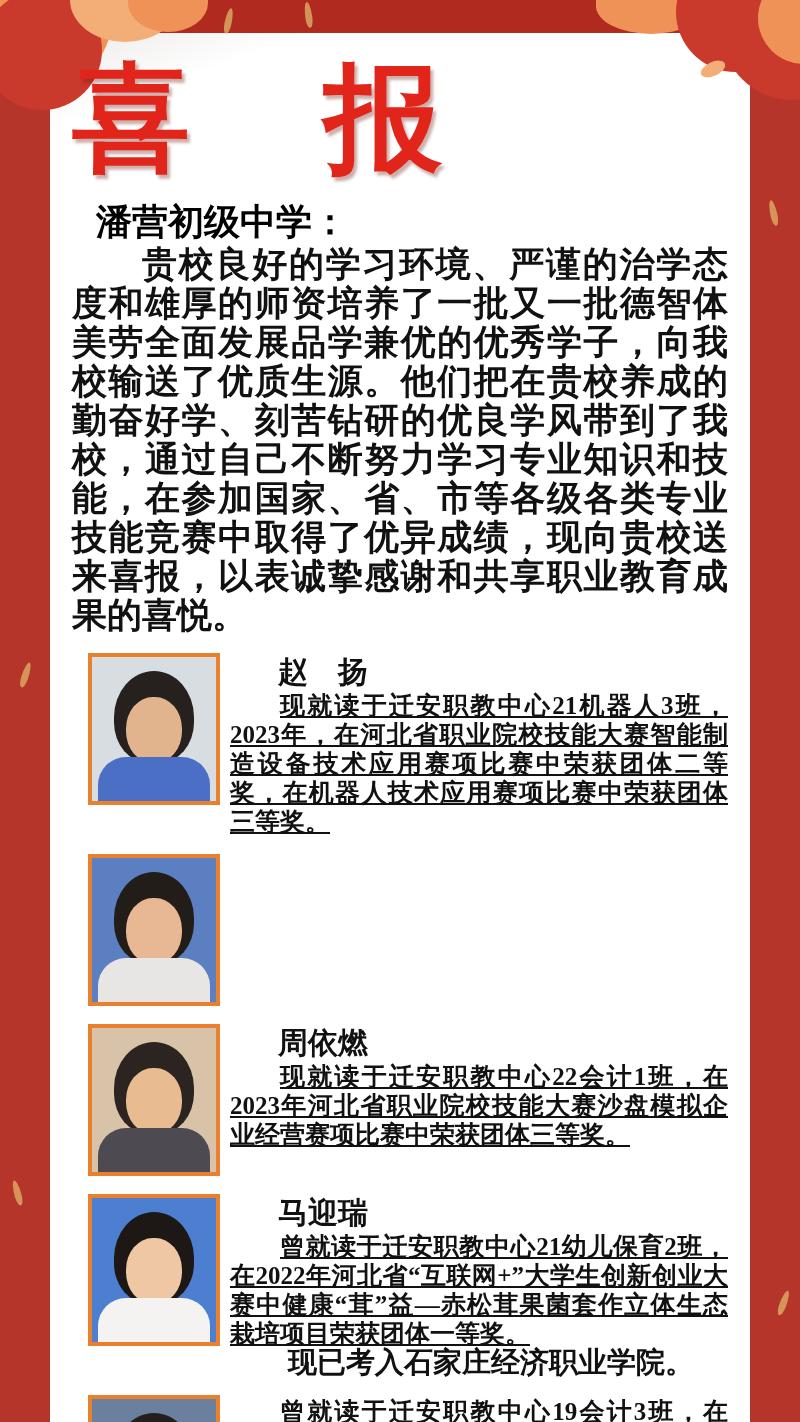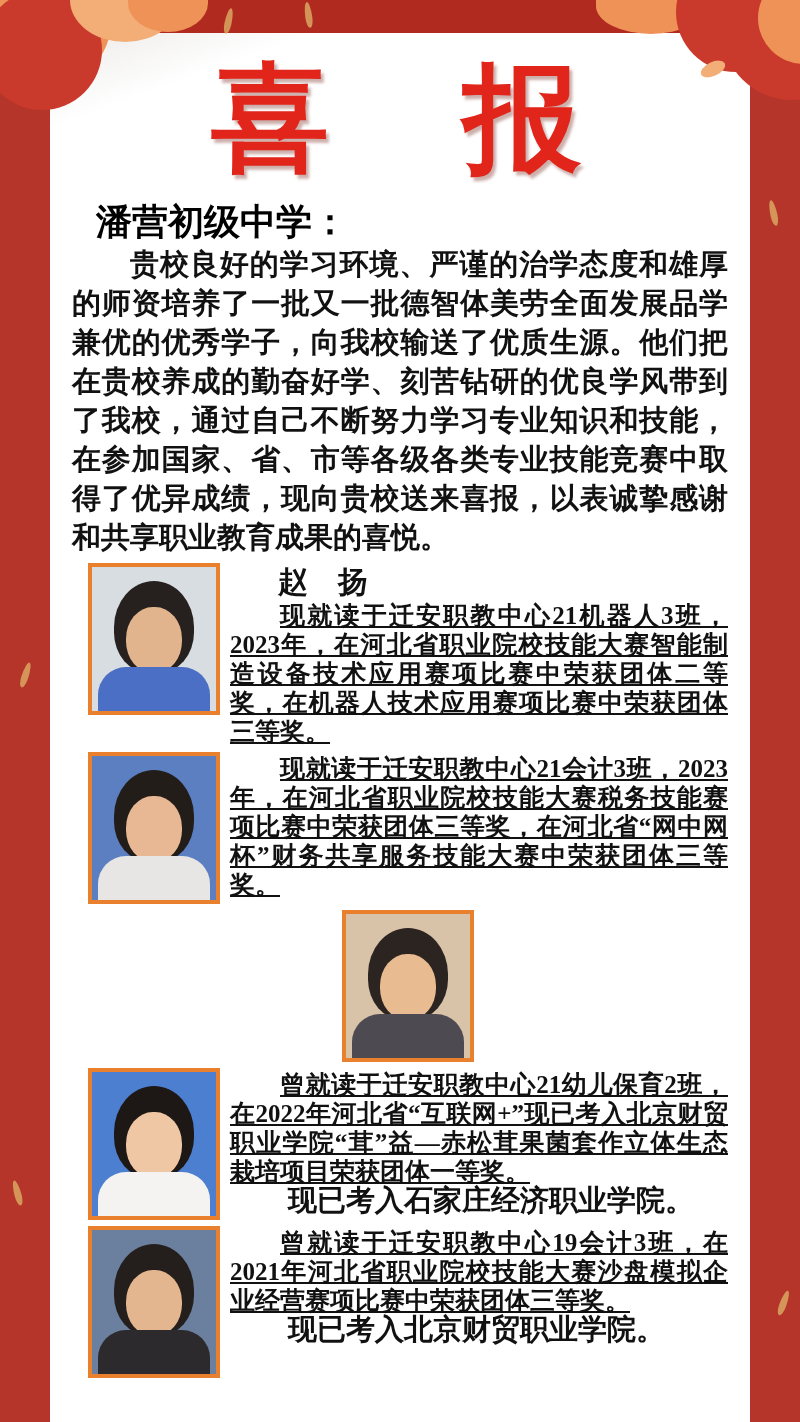--- a/index.html
+++ b/index.html
@@ -20,33 +20,33 @@
   .c-orange{background:#ef9257;border-radius:50%;}
   .c-orange-light{background:#f3ae77;border-radius:50%;}
   .c-red{background:#c9392c;border-radius:50%;}
   .petal{
     position:absolute;z-index:4;width:7px;height:26px;background:#d8a05e;
     border-radius:50% 50% 50% 50%/60% 60% 40% 40%;opacity:.9;
   }
   
   .content{position:relative;z-index:5;padding:0 22px;}
   .title{
-    margin:22px 0 0 0;text-align:center;
+    margin:22px 0 0 0;text-align:left;
     font-size:118px;line-height:130px;font-weight:bold;
     color:#e1251b;letter-spacing:8px;
     text-shadow:3px 4px 3px rgba(110,25,15,.35);
   }
   .salutation{
     margin:20px 0 4px 24px;font-size:36px;line-height:34px;font-weight:bold;color:#000000;
   }
   .intro{
-    margin:6px 0 0 0;font-size:29px;line-height:39px;font-weight:bold;color:#111;
+    margin:6px 0 0 0;font-size:35px;line-height:39px;font-weight:bold;color:#111;
     text-align:justify;text-indent:2em;
   }
-  .student{display:flex;margin-top:6px;align-items:flex-start;justify-content:center;}
+  .student{display:flex;margin-top:18px;align-items:flex-start;}
   .photo{
     flex:0 0 auto;width:124px;height:144px;margin-left:16px;
     border:4px solid #e8802d;position:relative;overflow:hidden;
   }
   .avatar-hair{position:absolute;top:14px;left:50%;transform:translateX(-50%);
     width:80px;height:92px;border-radius:50% 50% 44% 44%;}
   .avatar-face{position:absolute;top:40px;left:50%;transform:translateX(-50%);
     width:56px;height:66px;border-radius:48%;}
   .avatar-body{position:absolute;bottom:-6px;left:50%;transform:translateX(-50%);
     width:112px;height:50px;border-radius:28px 28px 0 0;}
@@ -110,40 +110,44 @@
     </div>
   </div>
 
   <div class="student">
     <div class="photo" style="--bg: #5b7fc0; --hair: #231d1a; --skin: #e8b793; --top: #e8e6e4;">
       <div class="avatar-hair"></div>
       <div class="avatar-face"></div>
       <div class="avatar-body"></div>
     </div>
     <div class="info">
-      <p class="s-desc">现就读于迁安职教中心21会计3班，2023年，在河北省职业院校技能大赛税务技能赛项比赛中荣获团体三等奖，在河北省“网中网杯”财务共享服务技能大赛中荣获团体三等奖。</p>
     </div>
   </div>
 
   <div class="student">
     <div class="photo" style="--bg: #d9c3a8; --hair: #2b2420; --skin: #e9bb91; --top: #4d4a52;">
       <div class="avatar-hair"></div>
       <div class="avatar-face"></div>
       <div class="avatar-body"></div>
+    </div>
+    <div class="info">
+      <div class="s-name">周依燃</div>
+      <p class="s-desc">现就读于迁安职教中心22会计1班，在2023年河北省职业院校技能大赛沙盘模拟企业经营赛项比赛中荣获团体三等奖。</p>
     </div>
   </div>
 
   <div class="student">
     <div class="photo" style="--bg: #4d7fd0; --hair: #1d1815; --skin: #f0c7a4; --top: #f5f3f1;">
       <div class="avatar-hair"></div>
       <div class="avatar-face"></div>
       <div class="avatar-body"></div>
     </div>
     <div class="info">
-      <p class="s-desc">曾就读于迁安职教中心21幼儿保育2班，在2022年河北省“互联网+”现已考入北京财贸职业学院“茸”益—赤松茸果菌套作立体生态栽培项目荣获团体一等奖。</p>
+      <div class="s-name">马迎瑞</div>
+      <p class="s-desc">曾就读于迁安职教中心21幼儿保育2班，在2022年河北省“互联网+”大学生创新创业大赛中健康“茸”益—赤松茸果菌套作立体生态栽培项目荣获团体一等奖。</p>
       <p class="s-extra">现已考入石家庄经济职业学院。</p>
     </div>
   </div>
 
   <div class="student">
     <div class="photo" style="--bg: #6b7f9e; --hair: #241f1c; --skin: #e3b68f; --top: #2c2a2c;">
       <div class="avatar-hair"></div>
       <div class="avatar-face"></div>
       <div class="avatar-body"></div>
     </div>

